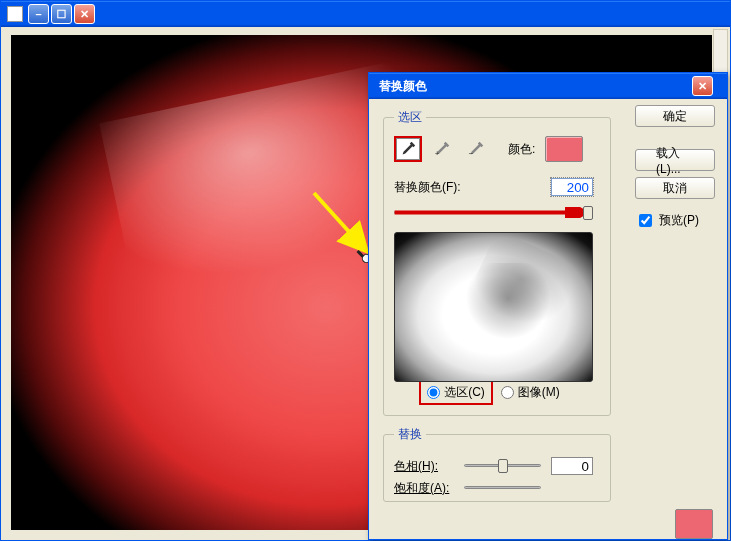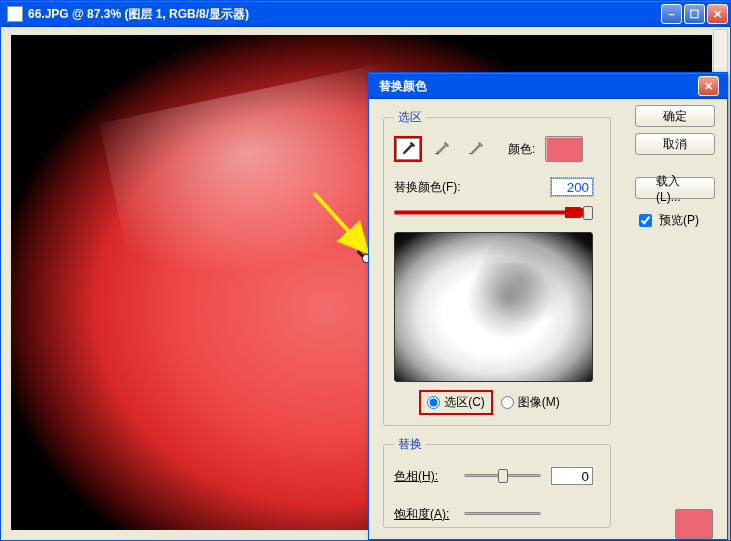--- a/index.html
+++ b/index.html
@@ -30,21 +30,21 @@
   
   
   .arrow-annot { position:absolute; left: 295px; top: 150px; width: 80px; height: 80px; pointer-events:none; }
   .arrow-annot svg { width:100%; height:100%; }
   .eyedrop-cursor { position:absolute; left: 350px; top: 214px; transform: rotate(-45deg); }
   .eyedrop-cursor::before { content:''; display:block; width: 3px; height: 14px; background: #222; }
   .eyedrop-cursor::after { content:''; position:absolute; bottom:-2px; left:-2px; width:7px;height:7px;border-radius:50%;background:#fff;border:1px solid #222; }
   
   
   .dialog { position: absolute; left: 368px; top: 72px; width: 360px; height: 468px; border: 1px solid #0055ea; background: #ece9d8; box-shadow: 2px 2px 6px rgba(0,0,0,0.35); }
-  .dlg-titlebar { height: 26px; background: linear-gradient(to bottom, #3b8cff 0%, #0055ea 5%, #0055ea 90%, #003fbc 100%); display: flex; align-items: center; padding: 0 8px 0 10px; color: white; font-weight: bold; }
+  .dlg-titlebar { height: 26px; background: linear-gradient(to bottom, #3b8cff 0%, #0055ea 5%, #0055ea 90%, #003fbc 100%); display: flex; align-items: center; padding: 0 14px 0 10px; color: white; font-weight: bold; }
   .dlg-title { flex:1; }
   
   .dlg-body { padding: 10px 10px 0 14px; position: relative; }
   
   fieldset { border: 1px solid #c0c0b0; border-radius: 3px; margin: 0 0 10px 0; padding: 10px 17px 12px 10px; }
   legend { color: #1a3fb4; padding: 0 4px; }
   
   .side-buttons { position: absolute; right: 12px; top: 6px; width: 80px; display: flex; flex-direction: column; gap: 6px; }
   .ps-btn { background: linear-gradient(#fff,#ece9d8); border: 1px solid #999; border-radius: 3px; height: 22px; display:flex; align-items:center; justify-content:center; padding: 0 20px; cursor:pointer; }
   .preview-check { display:flex; align-items:center; gap:4px; margin-top:6px; }
@@ -68,21 +68,21 @@
   
   .preview-area { margin-top:10px; height: 150px; background:#000; border:1px solid #333; border-radius:3px; position:relative; overflow:hidden; box-shadow: inset 0 0 0 1px #666; }
   .preview-rose { position:absolute; inset:0; background:
     radial-gradient(ellipse 180px 140px at 50% 55%, #fff 0%, #fff 28%, #e8e8e8 42%, #aaa 55%, #555 65%, #111 72%, #000 82%);
   }
   .preview-folds { position:absolute; left:30%; top:20%; width:55%; height:60%;
     background: radial-gradient(ellipse at 50% 40%, rgba(0,0,0,0.35), rgba(0,0,0,0) 55%); mix-blend-mode: multiply; }
   .preview-fold2 { position:absolute; left:40%; top:10%; width:55%; height:60%;
     background: radial-gradient(ellipse at 40% 40%, rgba(0,0,0,0.25), rgba(0,0,0,0) 55%); transform: rotate(25deg); }
   
-  .radio-row { display:flex; align-items:center; gap:4px; justify-content:center; margin-top:10px; }
+  .radio-row { display:flex; align-items:center; gap:4px; justify-content:center; }
   .radio-opt { display:flex; align-items:center; gap:4px; padding:2px 6px; }
   .radio-opt.highlighted { outline: 2px solid #d40000; }
   .radio-opt input { margin:0; }
   
   .replace-row { display:flex; align-items:center; gap:10px; margin-top:4px; }
   .replace-label { width: 60px; text-decoration: underline; }
   .replace-slider { flex:1; position:relative; height:18px; }
   .replace-input { width:42px; height:18px; border:1px solid #888; text-align:right; padding:1px 3px; background:#fff; }
   .replace-swatch { width: 38px; height: 30px; border:1px solid #888; border-radius:2px; }
   
@@ -90,21 +90,20 @@
   .replace-fieldset { width: 228px; padding-bottom: 4px; }
   legend[data-name="replace-legend"] { color:#1a3fb4; }
   
 </style>
 </head>
 <body>
 
 <div class="doc-window" data-name="photoshop-document-window">
   <div class="doc-titlebar" data-name="document-titlebar">
     <div class="doc-title-icon" data-name="document-file-icon"></div>
-    <div class="doc-title-text" data-name="document-title">66.JPG @ 87.3% (图层 1, RGB/8/显示器)</div>
     <div class="win-btns">
       <div class="win-btn win-min" data-name="minimize-button">–</div>
       <div class="win-btn win-max" data-name="maximize-button">☐</div>
       <div class="win-btn win-close" data-name="close-button">✕</div>
     </div>
   </div>
   <div class="scroll-v" data-name="vertical-scrollbar"></div>
   <div class="doc-canvas" data-name="document-canvas">
     <div class="rose-img" data-name="rose-image">
       <div class="rose-petals"></div>
@@ -128,22 +127,22 @@
 <div class="dialog" data-name="replace-color-dialog">
   <div class="dlg-titlebar" data-name="dialog-titlebar">
     <span class="dlg-title" data-name="dialog-title">替换颜色</span>
     <div class="win-btn win-close" data-name="dialog-close-button">✕</div>
   </div>
 
   <div class="dlg-body">
 
     <div class="side-buttons" data-name="dialog-side-buttons">
       <div class="ps-btn" data-name="ok-button">确定</div>
+      <div class="ps-btn" style="margin-top:16px" data-name="load-button">载入(L)...</div>
       <div class="ps-btn" data-name="cancel-button">取消</div>
-      <div class="ps-btn" style="margin-top:16px" data-name="load-button">载入(L)...</div>
       <label class="preview-check" data-name="preview-checkbox">
         <input type="checkbox" checked="" data-name="preview-checkbox-input" style="">
         <span data-name="preview-checkbox-label">预览(P)</span>
       </label>
     </div>
 
     <fieldset class="selection-fieldset" data-name="selection-fieldset">
       <legend data-name="selection-legend">选区</legend>
 
       <div class="eyedrop-row" data-name="eyedropper-row">
@@ -210,21 +209,21 @@
 
       <div class="replace-row">
         <span class="replace-label" data-name="hue-label">色相(H):</span>
         <div class="replace-slider" data-name="hue-slider">
           <div class="slider-track"></div>
           <div class="slider-thumb" style="left:calc(50% - 5px)" data-name="hue-slider-thumb"></div>
         </div>
         <input class="replace-input" data-name="hue-input" value="0" style="">
       </div>
 
-      <div class="replace-row" style="margin-top:20px">
+      <div class="replace-row" style="margin-top:4px">
         <span class="replace-label" data-name="saturation-label">饱和度(A):</span>
         <div class="replace-slider" data-name="saturation-slider">
           <div class="slider-track"></div>
         </div>
         <input class="replace-input" style="visibility: hidden;" data-name="saturation-input">
       </div>
     </fieldset>
 
     <div style="position:absolute; right:14px; top:410px; display:flex; flex-direction:column; align-items:center; gap:2px;">
       <div class="replace-swatch" data-name="result-color-swatch" style="background:#ed6772"></div>

